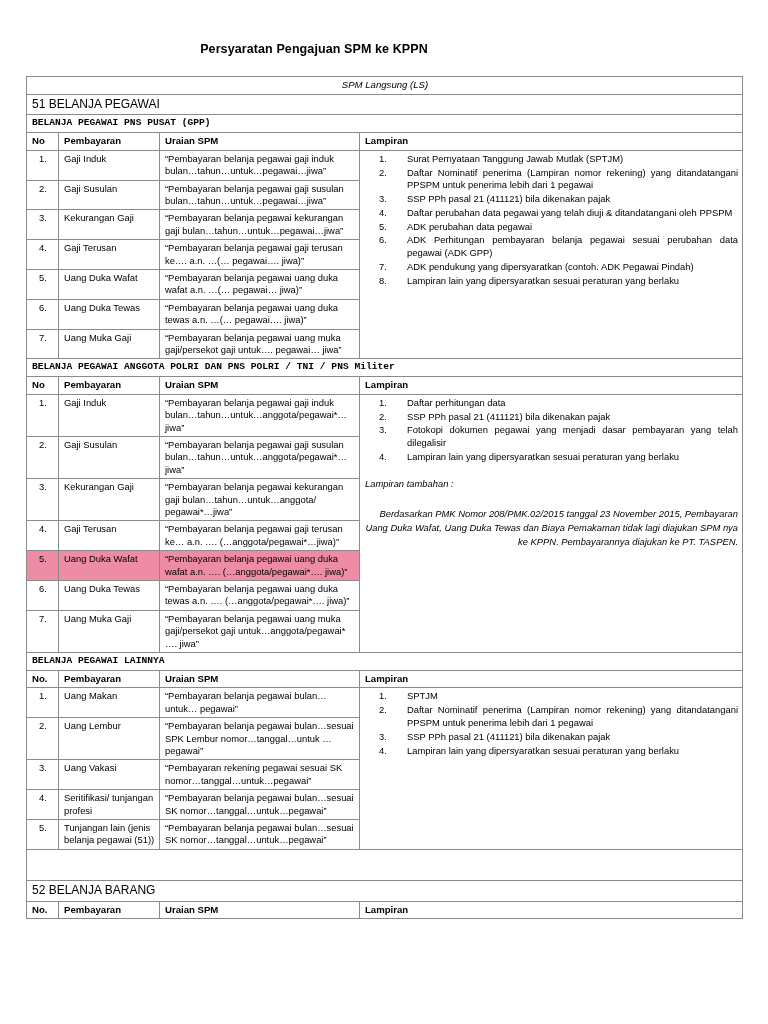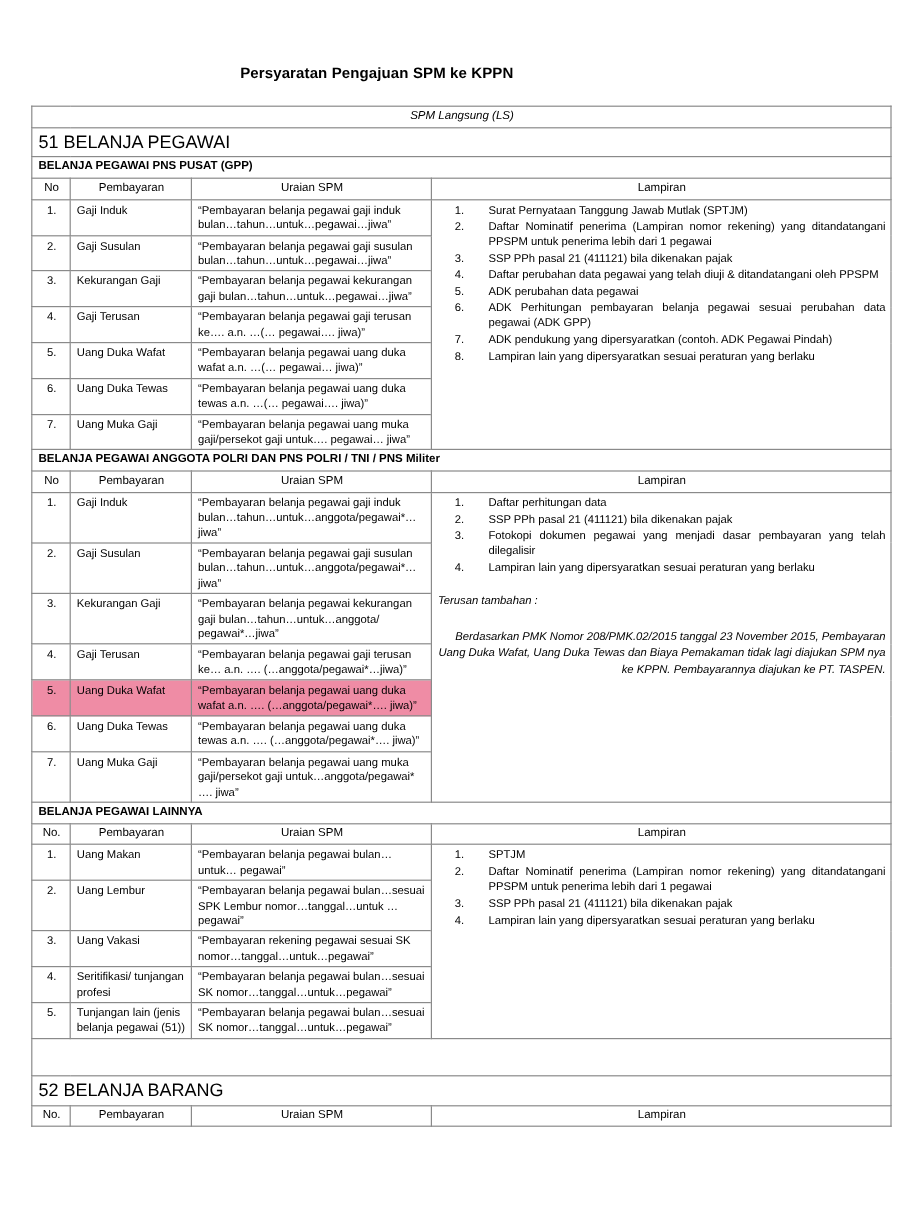--- a/index.html
+++ b/index.html
@@ -12,21 +12,21 @@
     height: 1024px;
     font-family: "Liberation Sans", sans-serif;
     color: #000000;
     overflow: hidden;
   }
   .page {
     position: relative;
     width: 628px;
     height: 1024px;
     box-sizing: border-box;
-    padding: 16px 26px;
+    padding: 4px 26px;
   }
   .doc-title {
     text-align: center;
     font-size: 12.5px;
     font-weight: bold;
     margin: 0;
     padding-top: 38px;
     padding-bottom: 20px;
     letter-spacing: 0.1px;
   }
@@ -52,30 +52,30 @@
     font-size: 9.6px;
     padding-top: 4px;
     padding-bottom: 4px;
     font-style: italic;
   }
   .sect {
     font-weight: bold;
     font-size: 9.6px;
     padding-top: 3px;
     padding-bottom: 3px;
+    font-family: Liberation Mono, monospace;
   }
   .sect-plain {
-    font-size: 15px;
+    font-size: 12px;
     padding-top: 3px;
     padding-bottom: 3px;
     margin-left: 44px;
   }
   .colhead {
-    text-align: center;
-    font-weight: normal;
+    font-weight: bold;
     font-size: 9.6px;
     padding-top: 3px;
     padding-bottom: 3px;
   }
   .num {
     text-align: center;
   }
   .lamp-cell {
     padding: 3px 8px 4px 5px;
   }
@@ -216,21 +216,21 @@
         <td>Gaji Induk</td>
         <td>“Pembayaran belanja pegawai gaji induk bulan…tahun…untuk…anggota/pegawai*…jiwa”</td>
         <td class="lamp-cell" rowspan="7">
           <ol class="lamp">
             <li><span class="mk">1.</span><span>Daftar perhitungan data</span></li>
             <li><span class="mk">2.</span><span>SSP PPh pasal 21 (411121) bila dikenakan pajak</span></li>
             <li><span class="mk">3.</span><span>Fotokopi dokumen pegawai yang menjadi dasar pembayaran yang telah dilegalisir</span></li>
             <li><span class="mk">4.</span><span>Lampiran lain yang dipersyaratkan sesuai peraturan yang berlaku</span></li>
           </ol>
           <div class="note">
-            <span class="note-head">Terusan tambahan :</span>
+            <span class="note-head">Lampiran tambahan :</span>
             <span class="note-body">Berdasarkan PMK Nomor   208/PMK.02/2015 tanggal 23 November 2015, Pembayaran Uang Duka Wafat, Uang Duka Tewas dan Biaya Pemakaman tidak lagi diajukan SPM nya ke KPPN. Pembayarannya diajukan ke PT. TASPEN.</span>
           </div>
         </td>
       </tr>
       <tr>
         <td class="num">2.</td>
         <td>Gaji Susulan</td>
         <td>“Pembayaran belanja pegawai gaji susulan bulan…tahun…untuk…anggota/pegawai*…jiwa”</td>
       </tr>
       <tr>

